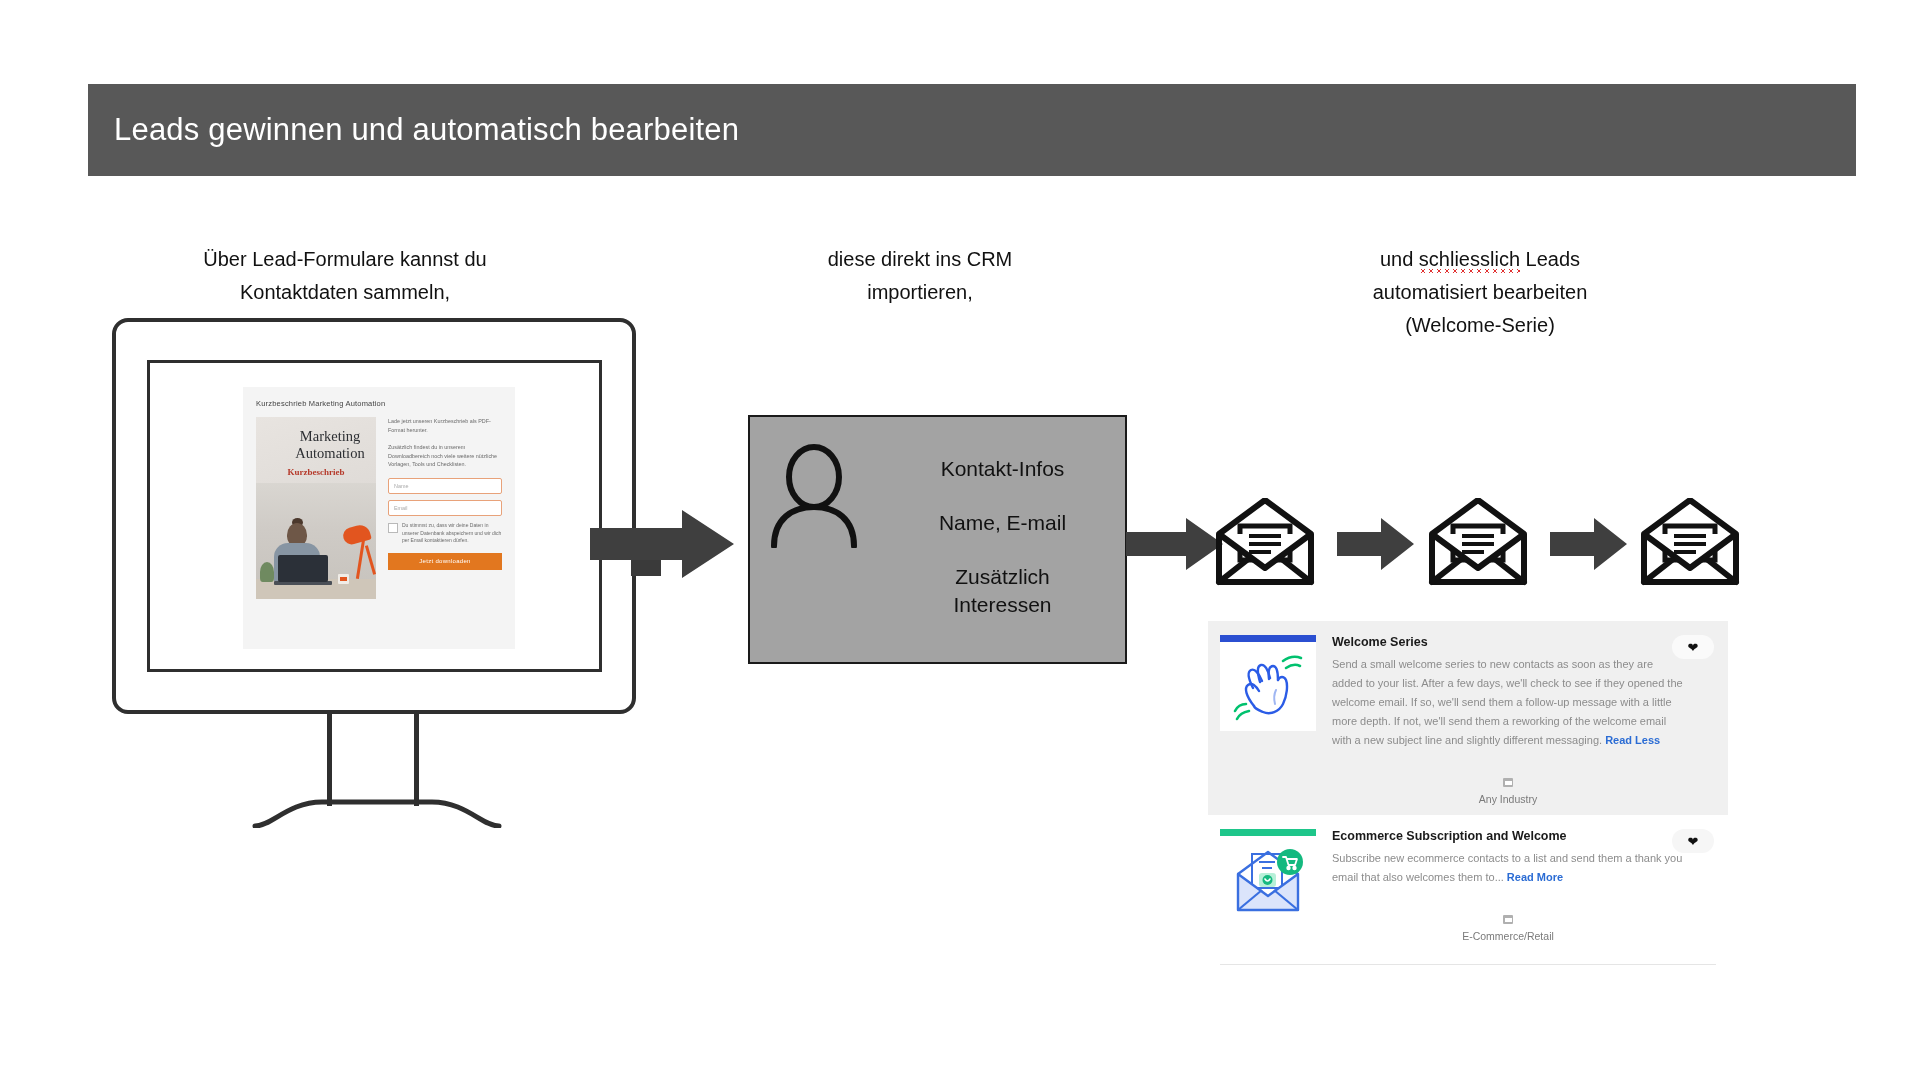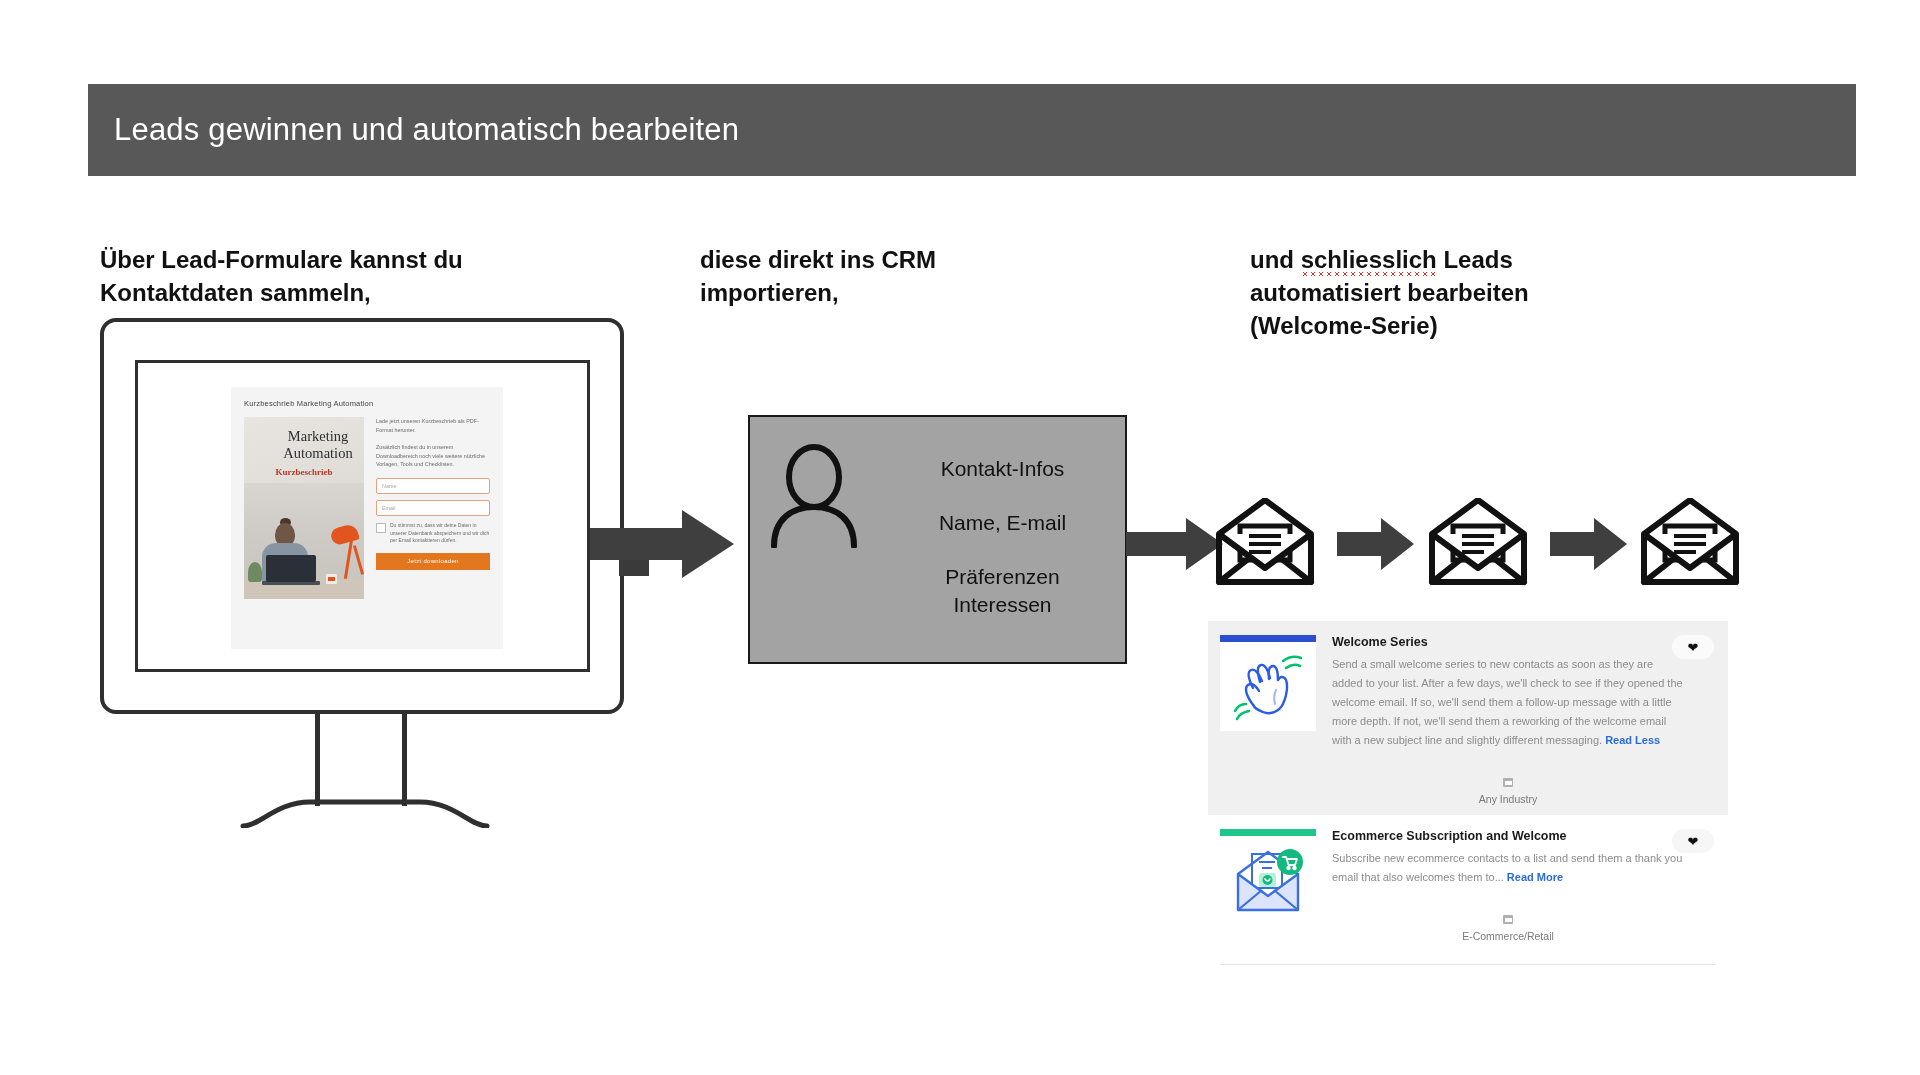--- a/index.html
+++ b/index.html
@@ -30,43 +30,42 @@
     color: #ffffff;
     font-size: 31px;
     font-weight: 400;
     letter-spacing: 0.2px;
     padding-left: 26px;
   }
 
   
   .caption {
     position: absolute;
-    text-align: left;
+    text-align: center;
     color: #111111;
-    font-size: 24px;
+    font-size: 20px;
     line-height: 33px;
     white-space: pre-line;
-    font-weight: bold;
   }
   #caption-1 { left: 100px;  top: 243px; width: 490px; }
   #caption-2 { left: 700px;  top: 243px; width: 440px; }
   #caption-3 { left: 1250px; top: 243px; width: 460px; }
 
   .spellerr {
     background-repeat: repeat-x;
     background-position: 0 100%;
     background-size: 8px 4px;
     background-image:
       linear-gradient(45deg, transparent 45%, #e03131 45%, #e03131 55%, transparent 55%),
       linear-gradient(-45deg, transparent 45%, #e03131 45%, #e03131 55%, transparent 55%);
     padding-bottom: 3px;
   }
 
   
-  #monitor { position: absolute; left: 100px; top: 318px; width: 540px; height: 510px; padding-left: 24px; }
+  #monitor { position: absolute; left: 112px; top: 318px; width: 540px; height: 510px; padding-left: 24px; }
   #monitor-bezel {
     position: absolute; left: 0; top: 0; width: 524px; height: 396px;
     border: 4px solid #2f2f2f; border-radius: 16px; background: #ffffff;
     box-sizing: border-box;
   }
   #monitor-screen {
     position: absolute; left: 35px; top: 42px; width: 455px; height: 312px;
     border: 3px solid #2f2f2f; background: #ffffff; box-sizing: border-box;
   }
   #monitor-port {
@@ -309,21 +308,21 @@
 </svg>
 
 <div id="crm-box">
   <svg id="crm-person" width="92" height="105" viewBox="0 0 92 105">
     <ellipse cx="46" cy="34" rx="25" ry="30" fill="none" stroke="#111" stroke-width="6"></ellipse>
     <path d="M6 103 C 6 76, 24 64, 46 64 C 68 64, 86 76, 86 103" fill="none" stroke="#111" stroke-width="6" stroke-linecap="round"></path>
   </svg>
   <div id="crm-lines">
     <div class="crm-row">Kontakt-Infos</div>
     <div class="crm-row">Name, E-mail</div>
-    <div class="crm-row" style="white-space:pre-line;">Präferenzen
+    <div class="crm-row" style="white-space:pre-line;">Zusätzlich
 Interessen</div>
   </div>
 </div>
 
 <svg class="block-arrow" style="left:1126px; top:516px;" width="98" height="56" viewBox="0 0 98 56">
   <path d="M0 16 L60 16 L60 2 L97 28 L60 54 L60 40 L0 40 Z" fill="#3f3f3f"></path>
 </svg>
 
 <svg class="envelope" style="left:1215px; top:498px;" width="100" height="88" viewBox="0 0 100 88">
   <path d="M4 36 L4 84 L96 84 L96 36 L50 2 Z" fill="none" stroke="#111" stroke-width="6" stroke-linejoin="round"></path>

